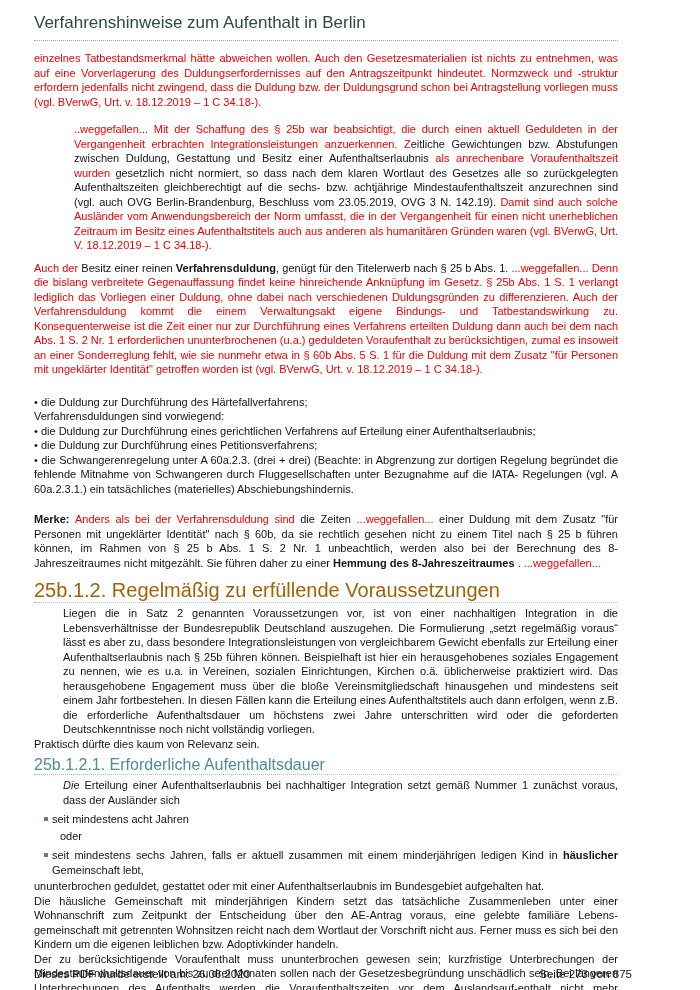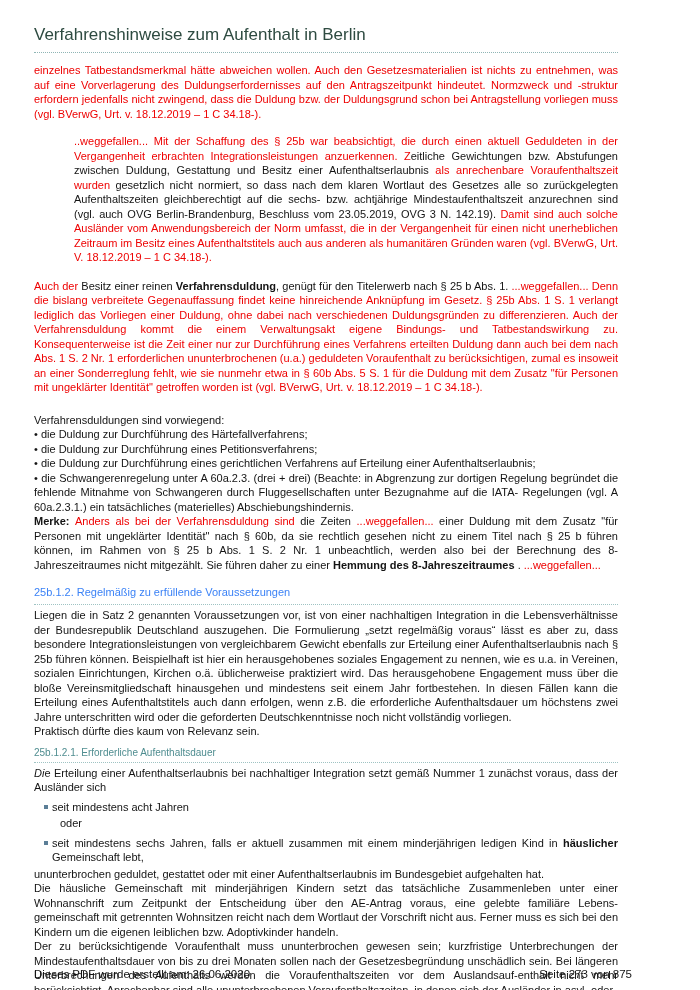--- a/index.html
+++ b/index.html
@@ -1,62 +1,62 @@
 <!DOCTYPE html>
 <html lang="de"><head>
 <meta charset="utf-8">
 <style>
   html,body { margin:0; padding:0; background:#fff; }
   .page {
     position:relative;
     width:652px; height:990px;
     box-sizing:border-box;
-    padding:12px 34px;
+    padding:0 34px;
     overflow:hidden;
     background:#fff;
     font-family:"Liberation Sans", sans-serif;
     font-size:11px;
     line-height:14.5px;
     color:#141414;
   }
   .title {
     margin:0;
     padding:13px 0 7px 0;
     font-size:17px;
     line-height:20px;
     font-weight:400;
     color:#2e4b41;
     border-bottom:1px dotted #8fb5b5;
   }
   p { margin:0; text-align:justify; }
   .mt1 { margin-top:10px; }
   .mt2 { margin-top:13px;margin-left:40px; }
-  .mt3 { margin-top:14px; }
+  .mt3 { margin-top:8px; }
   .mt4 { margin-top:18px; }
-  .mt5 { }
+  .mt5 { margin-top:16px; }
   .ri { color:#ee0000; }
   .b  { font-weight:bold; }
   .i  { font-style:italic; }
   h2.sec {
     margin:12px 0 0 0;
     padding-bottom:3px;
-    font-size:11px; line-height:17px;
+    font-size:20px; line-height:17px;
     font-weight:400;
-    color:#3b82f6;
+    color:#a16207;
     border-bottom:1px dotted #9fc3c3;
   }
   h3.subsec {
     margin:7px 0 0 0;
     padding-bottom:2px;
-    font-size:10px; line-height:14px;
+    font-size:16px; line-height:14px;
     font-weight:400;
     color:#4f8d90;
     border-bottom:1px dotted #9fc3c3;
   }
-  .after-h { margin-top:3px; }
+  .after-h { margin-top:3px;margin-left:29px; }
   .sq-list { margin-top:3px; }
   .sq-item {
     position:relative;
     padding-left:18px;
     margin:5px 0 2px 0;
     text-align:justify;
   }
   .sq {
     position:absolute;
     left:10px; top:5px;
@@ -81,24 +81,24 @@
 
   <h1 class="title">Verfahrenshinweise zum Aufenthalt in Berlin</h1>
 
   <p class="mt1"><span class="ri">einzelnes Tatbestandsmerkmal hätte abweichen wollen. Auch den Gesetzesmaterialien ist nichts zu entnehmen, was auf eine Vorverlagerung des Duldungserfordernisses auf den Antragszeitpunkt hindeutet. Normzweck und -struktur erfordern jedenfalls nicht zwingend, dass die Duldung bzw. der Duldungsgrund schon bei Antragstellung vorliegen muss (vgl. BVerwG, Urt. v. 18.12.2019 – 1 C 34.18-).</span></p>
 
   <p class="mt2"><span class="ri">..weggefallen... Mit der Schaffung des § 25b war beabsichtigt, die durch einen aktuell Geduldeten in der Vergangenheit erbrachten Integrationsleistungen anzuerkennen. Z</span><span>eitliche Gewichtungen bzw. Abstufungen zwischen Duldung, Gestattung und Besitz einer Aufenthaltserlaubnis </span><span class="ri">als anrechenbare Voraufenthaltszeit wurden </span><span>gesetzlich nicht normiert, so dass nach dem klaren Wortlaut des Gesetzes alle so zurückgelegten Aufenthaltszeiten gleichberechtigt auf die sechs- bzw. achtjährige Mindestaufenthaltszeit anzurechnen sind (vgl. auch OVG Berlin-Brandenburg, Beschluss vom 23.05.2019, OVG 3 N. 142.19). </span><span class="ri">Damit sind auch solche Ausländer vom Anwendungsbereich der Norm umfasst, die in der Vergangenheit für einen nicht unerheblichen Zeitraum im Besitz eines Aufenthaltstitels auch aus anderen als humanitären Gründen waren (vgl. BVerwG, Urt. V. 18.12.2019 – 1 C 34.18-).</span></p>
 
   <p class="mt3"><span class="ri">Auch der </span><span>Besitz einer reinen </span><span class="b">Verfahrensduldung</span><span>, genügt für den Titelerwerb nach § 25 b Abs. 1. </span><span class="ri">...weggefallen... Denn die bislang verbreitete Gegenauffassung findet keine hinreichende Anknüpfung im Gesetz. § 25b Abs. 1 S. 1 verlangt lediglich das Vorliegen einer Duldung, ohne dabei nach verschiedenen Duldungsgründen zu differenzieren. Auch der Verfahrensduldung kommt die einem Verwaltungsakt eigene Bindungs- und Tatbestandswirkung zu. Konsequenterweise ist die Zeit einer nur zur Durchführung eines Verfahrens erteilten Duldung dann auch bei dem nach Abs. 1 S. 2 Nr. 1 erforderlichen ununterbrochenen (u.a.) geduldeten Voraufenthalt zu berücksichtigen, zumal es insoweit an einer Sonderreglung fehlt, wie sie nunmehr etwa in § 60b Abs. 5 S. 1 für die Duldung mit dem Zusatz "für Personen mit ungeklärter Identität" getroffen worden ist (vgl. BVerwG, Urt. v. 18.12.2019 – 1 C 34.18-).</span></p>
 
   <div class="mt4">
+    <p>• die Duldung zur Durchführung des Härtefallverfahrens;</p>
     <p>Verfahrensduldungen sind vorwiegend:</p>
-    <p>• die Duldung zur Durchführung des Härtefallverfahrens;</p>
+    <p>• die Duldung zur Durchführung eines gerichtlichen Verfahrens auf Erteilung einer Aufenthaltserlaubnis;</p>
     <p>• die Duldung zur Durchführung eines Petitionsverfahrens;</p>
-    <p>• die Duldung zur Durchführung eines gerichtlichen Verfahrens auf Erteilung einer Aufenthaltserlaubnis;</p>
     <p>• die Schwangerenregelung unter A 60a.2.3. (drei + drei) (Beachte: in Abgrenzung zur dortigen Regelung begründet die fehlende Mitnahme von Schwangeren durch Fluggesellschaften unter Bezugnahme auf die IATA- Regelungen (vgl. A 60a.2.3.1.) ein tatsächliches (materielles) Abschiebungshindernis.</p>
   </div>
 
   <p class="mt5"><span class="b">Merke: </span><span class="ri">Anders als bei der Verfahrensduldung sind </span><span>die Zeiten </span><span class="ri">...weggefallen... </span><span>einer Duldung mit dem Zusatz "für Personen mit ungeklärter Identität" nach § 60b, da sie rechtlich gesehen nicht zu einem Titel nach § 25 b führen können, im Rahmen von § 25 b Abs. 1 S. 2 Nr. 1 unbeachtlich, werden also bei der Berechnung des 8-Jahreszeitraumes nicht mitgezählt. Sie führen daher zu einer </span><span class="b">Hemmung des 8-Jahreszeitraumes</span><span> . </span><span class="ri">...weggefallen...</span></p>
 
   <h2 class="sec">25b.1.2. Regelmäßig zu erfüllende Voraussetzungen</h2>
 
   <p class="after-h">Liegen die in Satz 2 genannten Voraussetzungen vor, ist von einer nachhaltigen Integration in die Lebensverhältnisse der Bundesrepublik Deutschland auszugehen. Die Formulierung „setzt regelmäßig voraus“ lässt es aber zu, dass besondere Integrationsleistungen von vergleichbarem Gewicht ebenfalls zur Erteilung einer Aufenthaltserlaubnis nach § 25b führen können. Beispielhaft ist hier ein herausgehobenes soziales Engagement zu nennen, wie es u.a. in Vereinen, sozialen Einrichtungen, Kirchen o.ä. üblicherweise praktiziert wird. Das herausgehobene Engagement muss über die bloße Vereinsmitgliedschaft hinausgehen und mindestens seit einem Jahr fortbestehen. In diesen Fällen kann die Erteilung eines Aufenthaltstitels auch dann erfolgen, wenn z.B. die erforderliche Aufenthaltsdauer um höchstens zwei Jahre unterschritten wird oder die geforderten Deutschkenntnisse noch nicht vollständig vorliegen.</p>
   <p>Praktisch dürfte dies kaum von Relevanz sein.</p>
 

